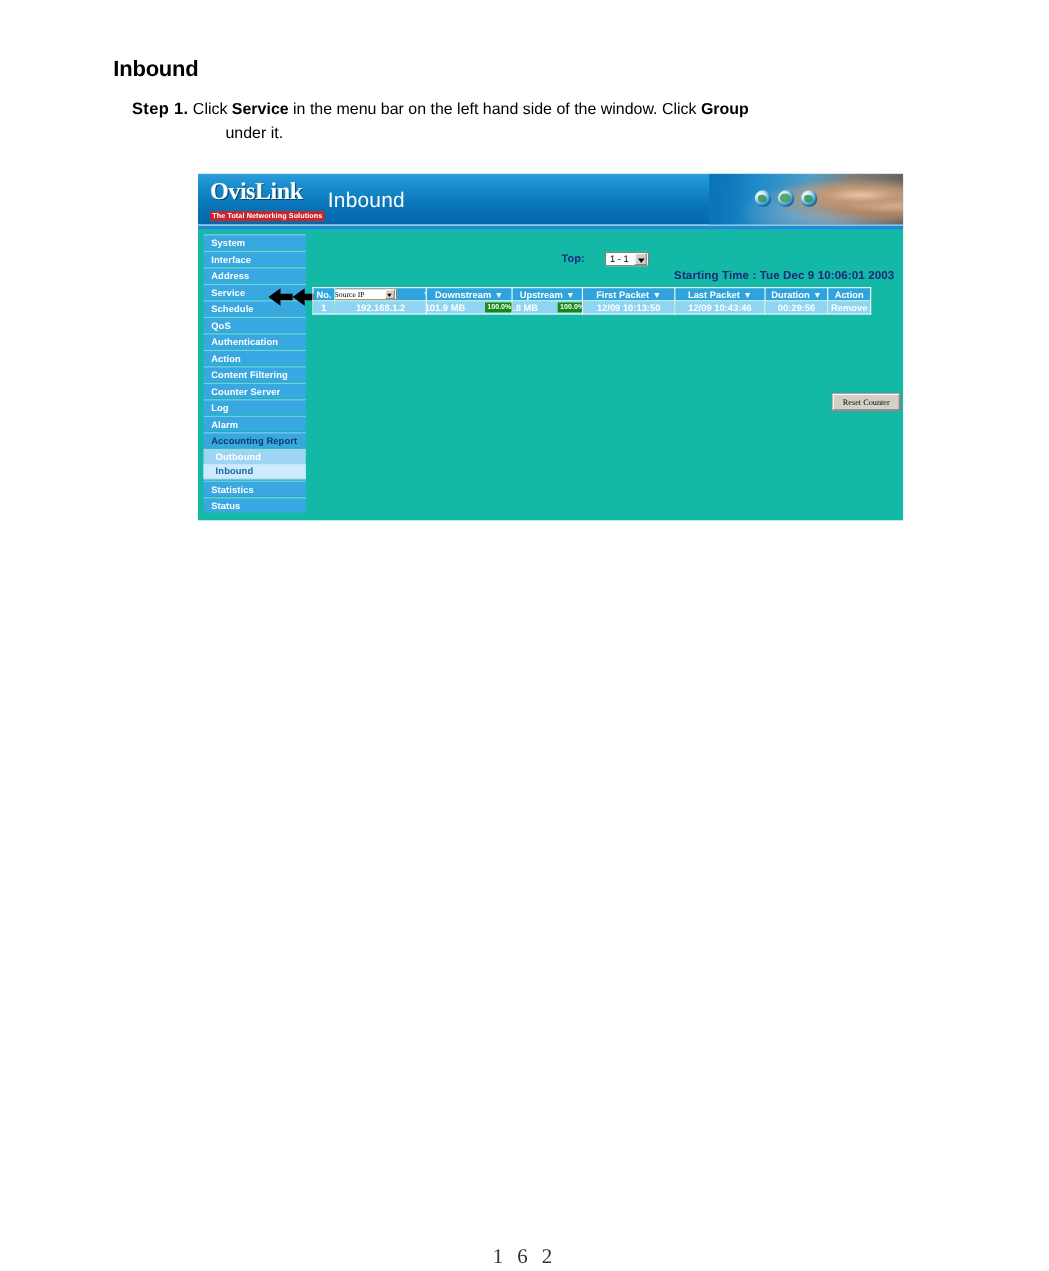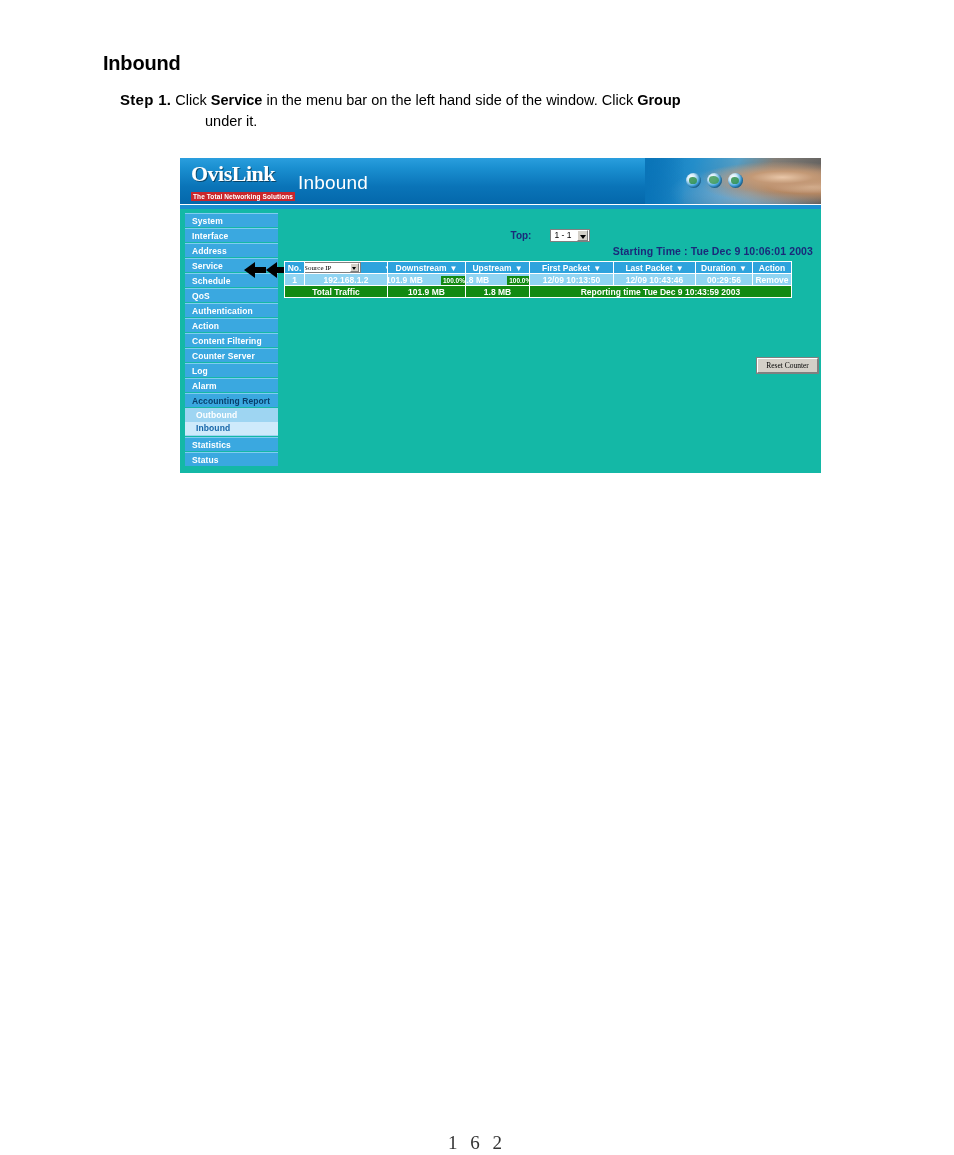--- a/index.html
+++ b/index.html
@@ -178,21 +178,21 @@
     width:9px; height:9px; margin-left:2px;
     background:#d4d0c8; border:1px solid #fff;
     border-right-color:#808080; border-bottom-color:#808080;
     position:relative; display:inline-block;
   }
   .mini-arrow:after{
     content:""; position:absolute; left:1px; top:3px;
     border-left:2.5px solid transparent; border-right:2.5px solid transparent;
     border-top:3.5px solid #000;
   }
-  .cell-flex { display:flex; align-items:flex-end; justify-content:center; height:100%; gap:18px; }
+  .cell-flex { display:flex; align-items:center; justify-content:center; height:100%; gap:18px; }
   .pct-badge {
     background:#128a12; color:#ffffff; font-size:6.5px; font-weight:bold;
     padding:1px 2px; line-height:7px;
   }
   .action-cell { color:#cfeefd; font-weight:normal; font-size:8px; }
   .report-time {
     background:#128a12; color:#bfe8bf; font-size:6px; font-weight:bold;
     text-align:right; padding-right:4px;
   }
 
@@ -335,26 +335,20 @@
               <span class="cell-flex">
                 <span>1.8 MB</span>
                 <span class="pct-badge">100.0%</span>
               </span>
             </td>
             <td class="row-cell">12/09 10:13:50</td>
             <td class="row-cell">12/09 10:43:46</td>
             <td class="row-cell">00:29:56</td>
             <td class="row-cell action-cell">Remove</td>
           </tr>
-          <tr>
-            <td class="total-cell" colspan="2">Total Traffic</td>
-            <td class="total-cell">101.9 MB</td>
-            <td class="total-cell">1.8 MB</td>
-            <td class="total-cell report-time" colspan="4">Reporting time Tue Dec 9 10:43:59 2003</td>
-          </tr>
         </tbody>
       </table>
 
       <div class="reset-wrap">
         <div class="reset-btn">Reset Counter</div>
       </div>
 
     </div>
   </div>
 </div>

